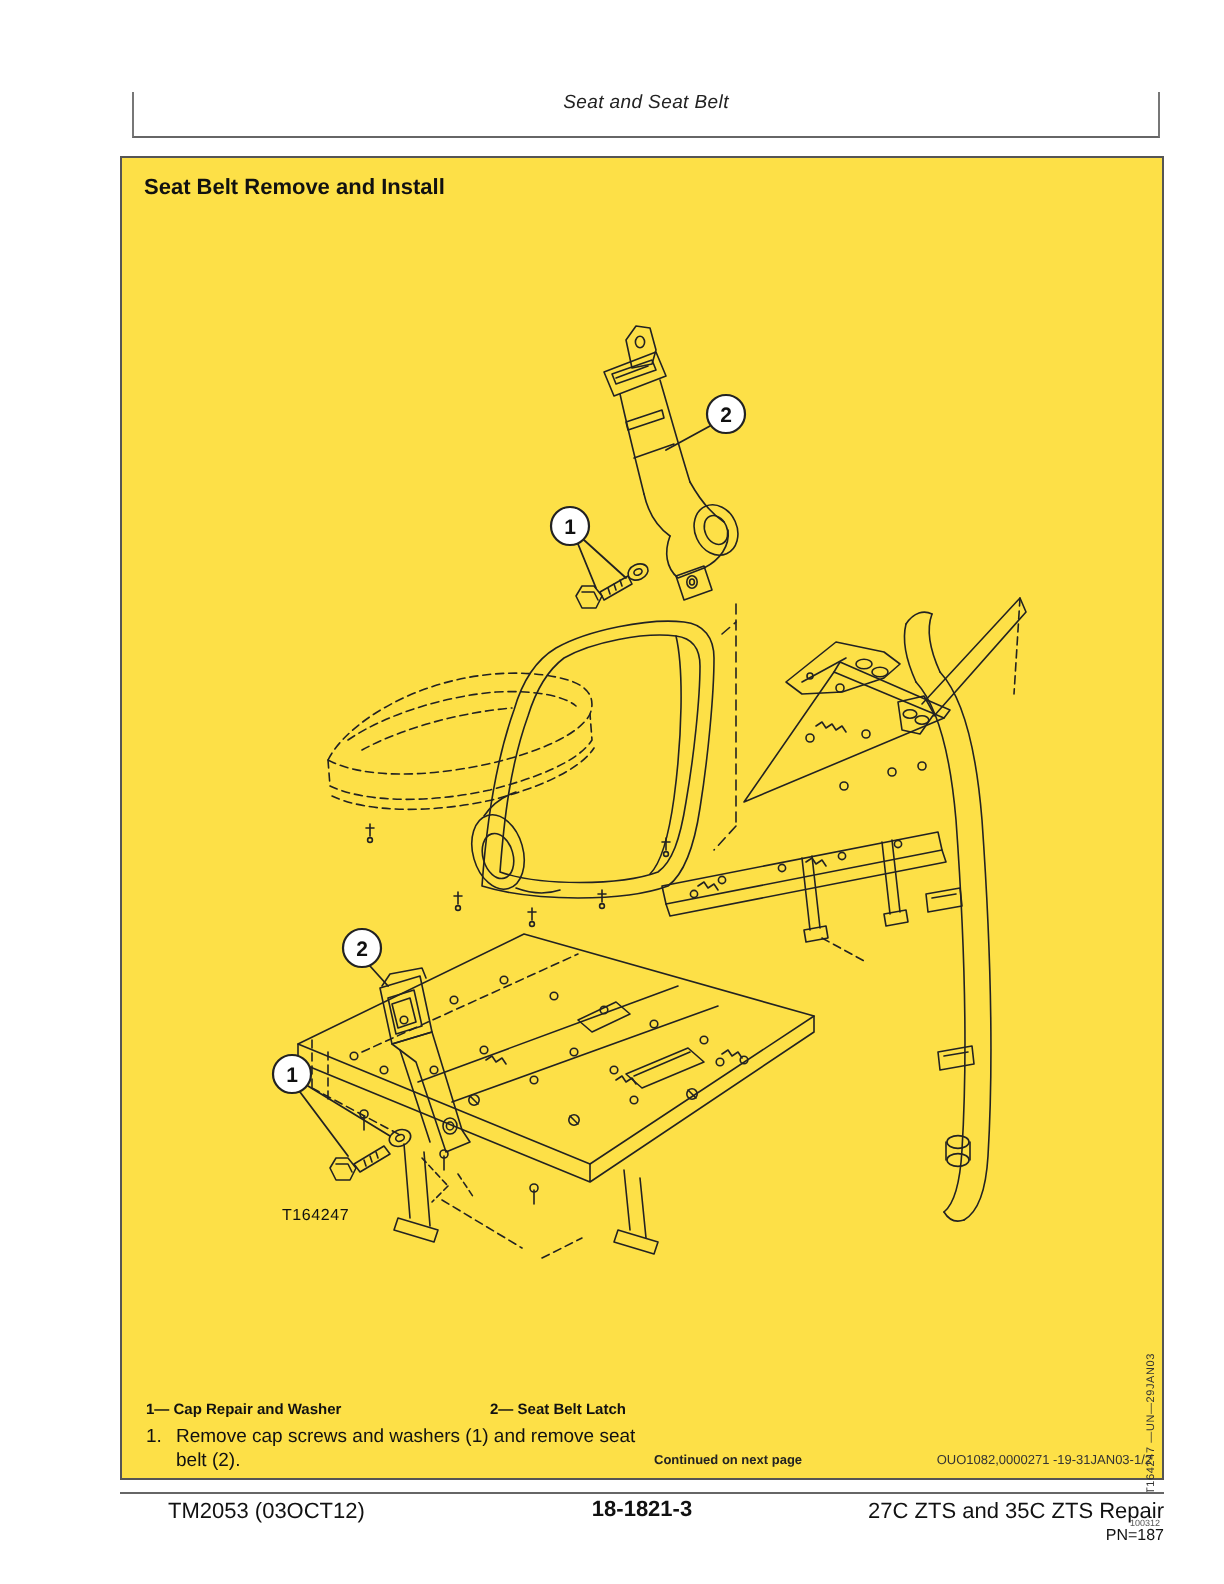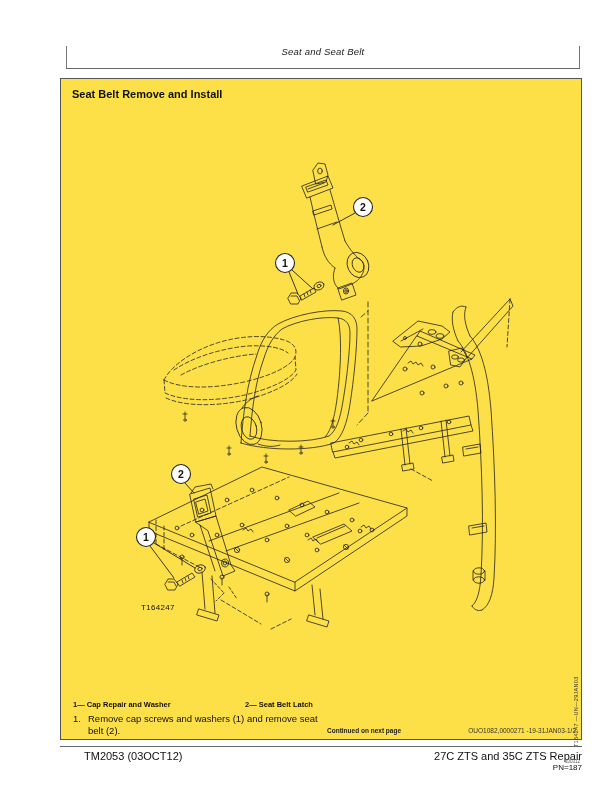--- a/index.html
+++ b/index.html
@@ -273,17 +273,18 @@
       <span class="step-num">1.</span>
       <span class="step-text">Remove cap screws and washers (1) and remove seat belt (2).</span>
     </div>
 
     <div class="continued-note">Continued on next page</div>
     <div class="doc-code">OUO1082,0000271 -19-31JAN03-1/2</div>
   </div>
 
   <div class="footer-rule"></div>
   <div class="footer-left">TM2053 (03OCT12)</div>
+  <div class="footer-center">18-1821-3</div>
   <div class="footer-right">27C ZTS and 35C ZTS Repair</div>
   <div class="footer-tiny">100312</div>
   <div class="footer-pn">PN=187</div>
 
 </div>
 
 </body></html>

